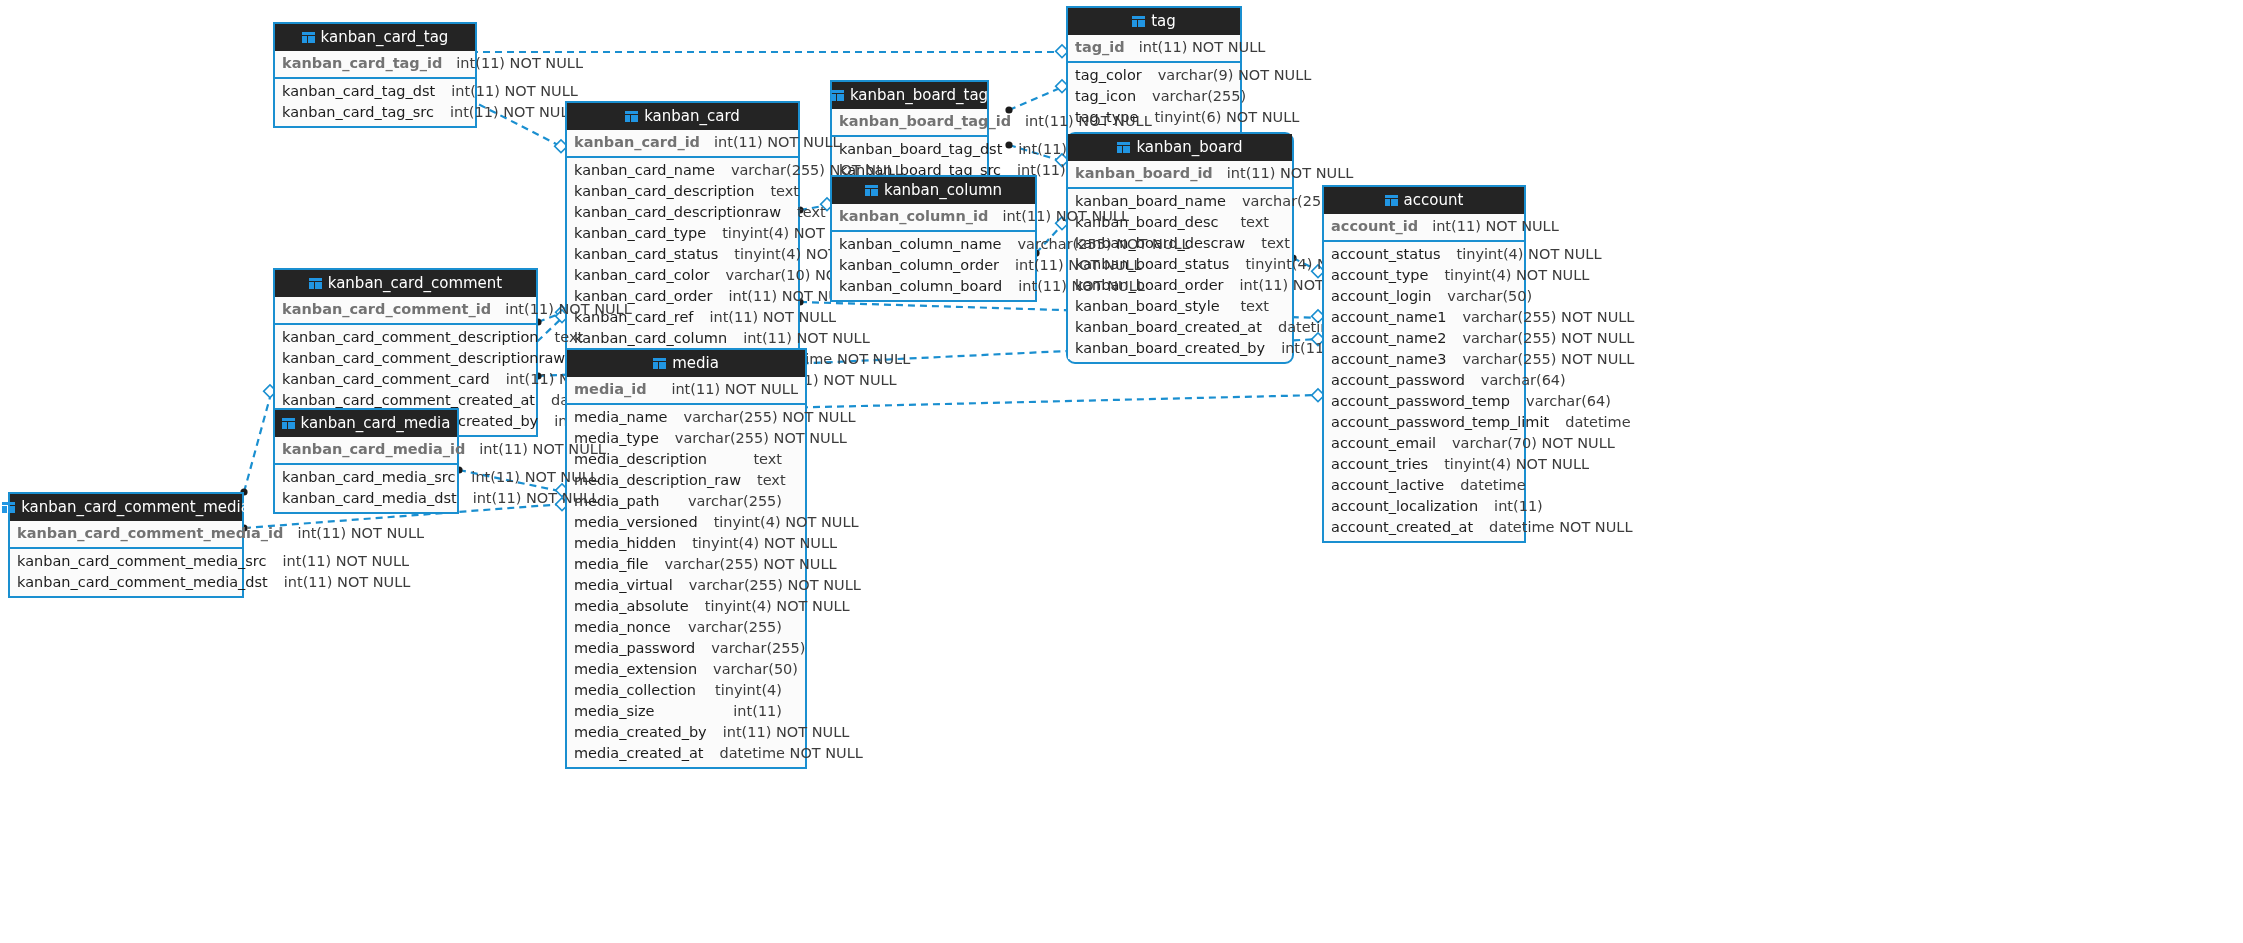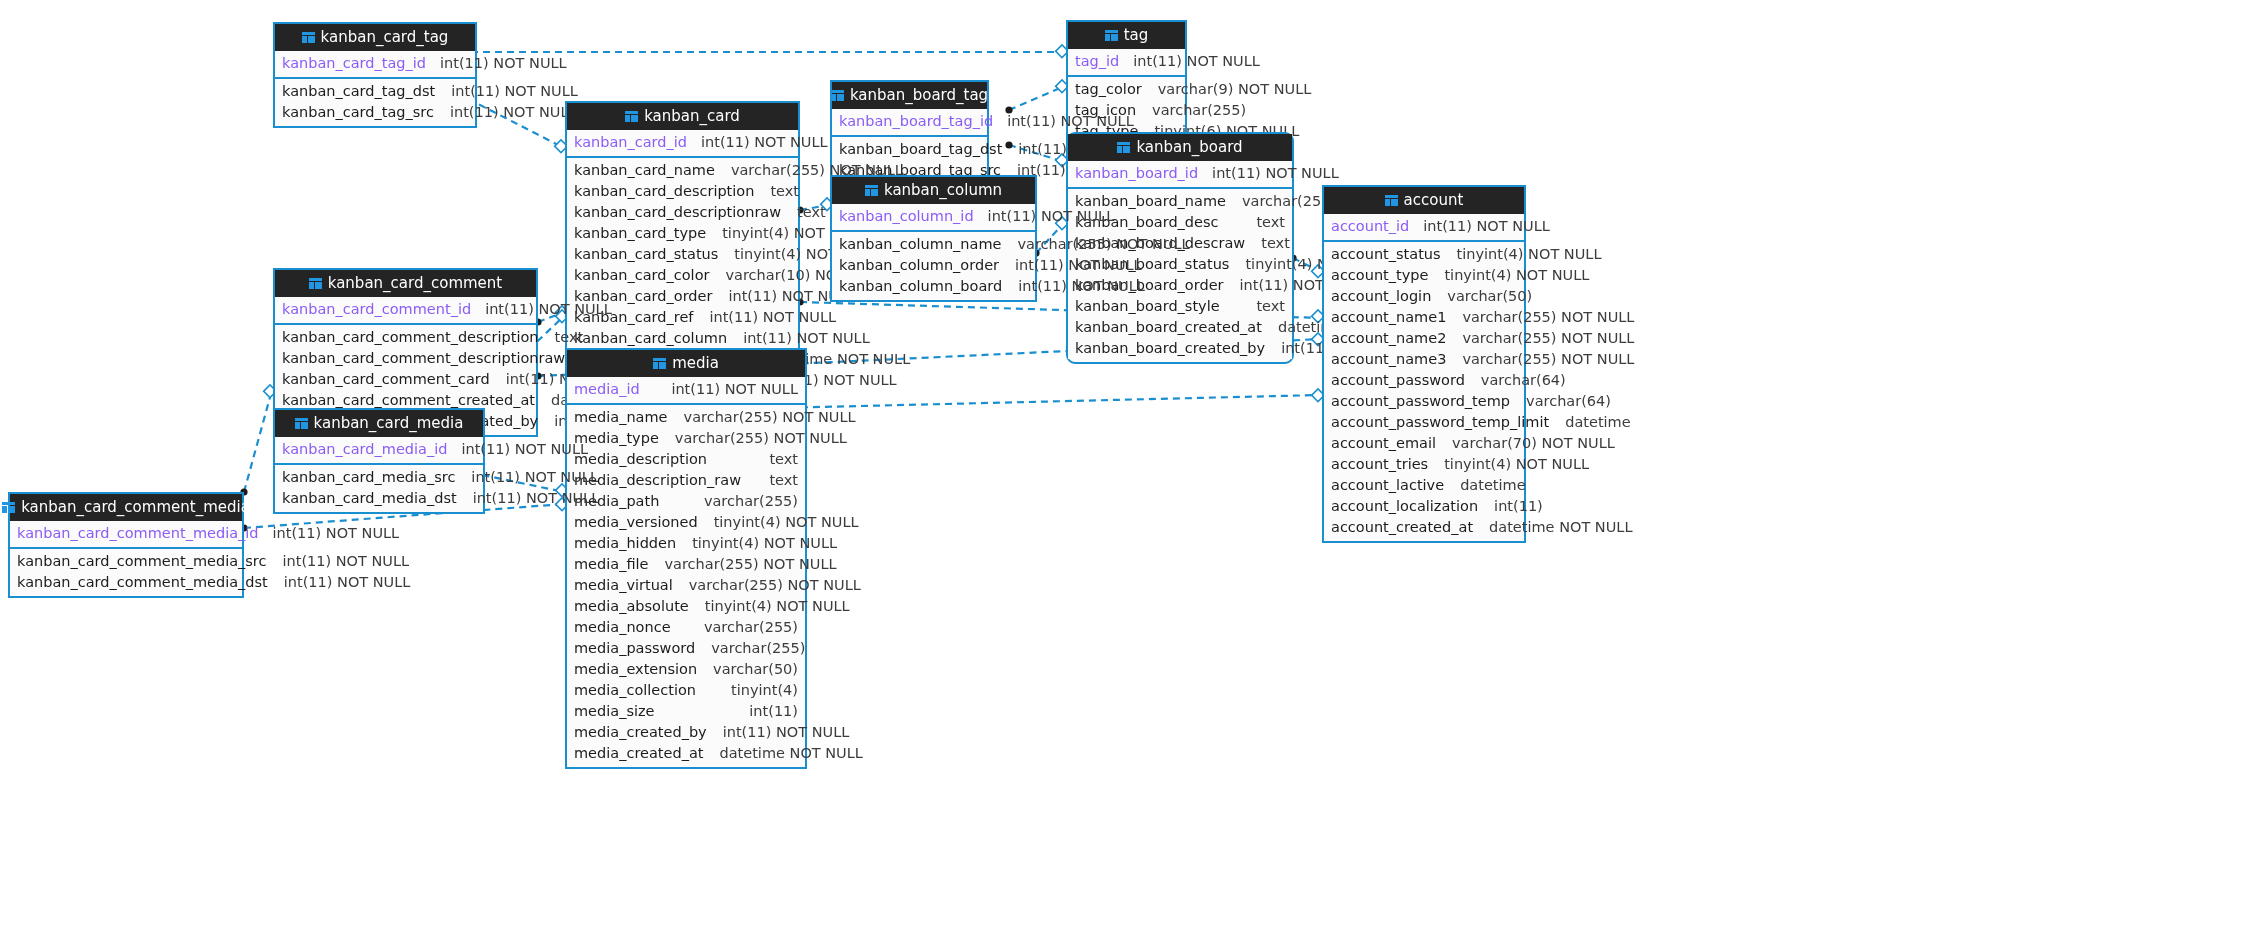--- a/index.html
+++ b/index.html
@@ -40,33 +40,33 @@
   .tbl-icon i.c{left:6px;top:4px;width:7px;height:7px;}
 
   .pk-row{
     display:flex;justify-content:space-between;align-items:center;
     font-size:14.5px;line-height:19px;
     padding:3px 7px 4px 7px;
     border-bottom:2px solid #1a8fd0;
     background:#fbfbfb;
     white-space:nowrap;
   }
-  .pk-row .fname{font-weight:normal;color:#8b5cf6;text-align:right;}
+  .pk-row .fname{font-weight:bold;color:#737373;text-align:right;}
   .pk-row .ftype{color:#3c3c3c;padding-left:14px;}
 
   .row{
     display:flex;justify-content:space-between;align-items:center;
     font-size:14.5px;line-height:19px;
     padding:1px 7px 1px 7px;
     background:#fbfbfb;
     white-space:nowrap;
   }
   .row .fname{color:#1c1c1c;}
   .row .ftype{color:#3c3c3c;padding-left:16px;}
-  .rows{padding:2px 0 3px 0;}
+  .rows{padding:2px 16px 3px 0;}
 </style>
 </head>
 <body>
 
 <div id="canvas">
   <svg id="links">
       <g>
         <path d="M447,52 L1065,52" stroke="#1a8fd0" stroke-width="2.2" fill="none" stroke-dasharray="7,5"></path>
         <circle cx="447" cy="52" r="3.6" fill="#1b1b1b"></circle>
         <rect x="1057" y="47" width="9" height="9" fill="#ffffff" stroke="#1a8fd0" stroke-width="1.6" transform="rotate(45 1062 52)"></rect>
@@ -160,21 +160,21 @@
           <div class="row">
             <span class="fname">kanban_card_tag_dst</span>
             <span class="ftype">int(11) NOT NULL</span>
           </div>
           <div class="row">
             <span class="fname">kanban_card_tag_src</span>
             <span class="ftype">int(11) NOT NULL</span>
           </div>
         </div>
       </div>
-      <div class="tbl" style="left: 1066px; top: 20px; width: 121px;">
+      <div class="tbl" style="left: 1066px; top: 6px; width: 176px;">
         <div class="tbl-head">
           <span class="tbl-icon">
             <i class="a"></i>
             <i class="b"></i>
             <i class="c"></i>
           </span>
           <span>tag</span>
         </div>
         <div class="pk-row">
           <span class="fname">tag_id</span>
@@ -544,21 +544,21 @@
           <div class="row">
             <span class="fname">media_created_by</span>
             <span class="ftype">int(11) NOT NULL</span>
           </div>
           <div class="row">
             <span class="fname">media_created_at</span>
             <span class="ftype">datetime NOT NULL</span>
           </div>
         </div>
       </div>
-      <div class="tbl" style="left: 273px; top: 408px; width: 212px;">
+      <div class="tbl" style="left: 273px; top: 408px; width: 186px;">
         <div class="tbl-head">
           <span class="tbl-icon">
             <i class="a"></i>
             <i class="b"></i>
             <i class="c"></i>
           </span>
           <span>kanban_card_media</span>
         </div>
         <div class="pk-row">
           <span class="fname">kanban_card_media_id</span>

